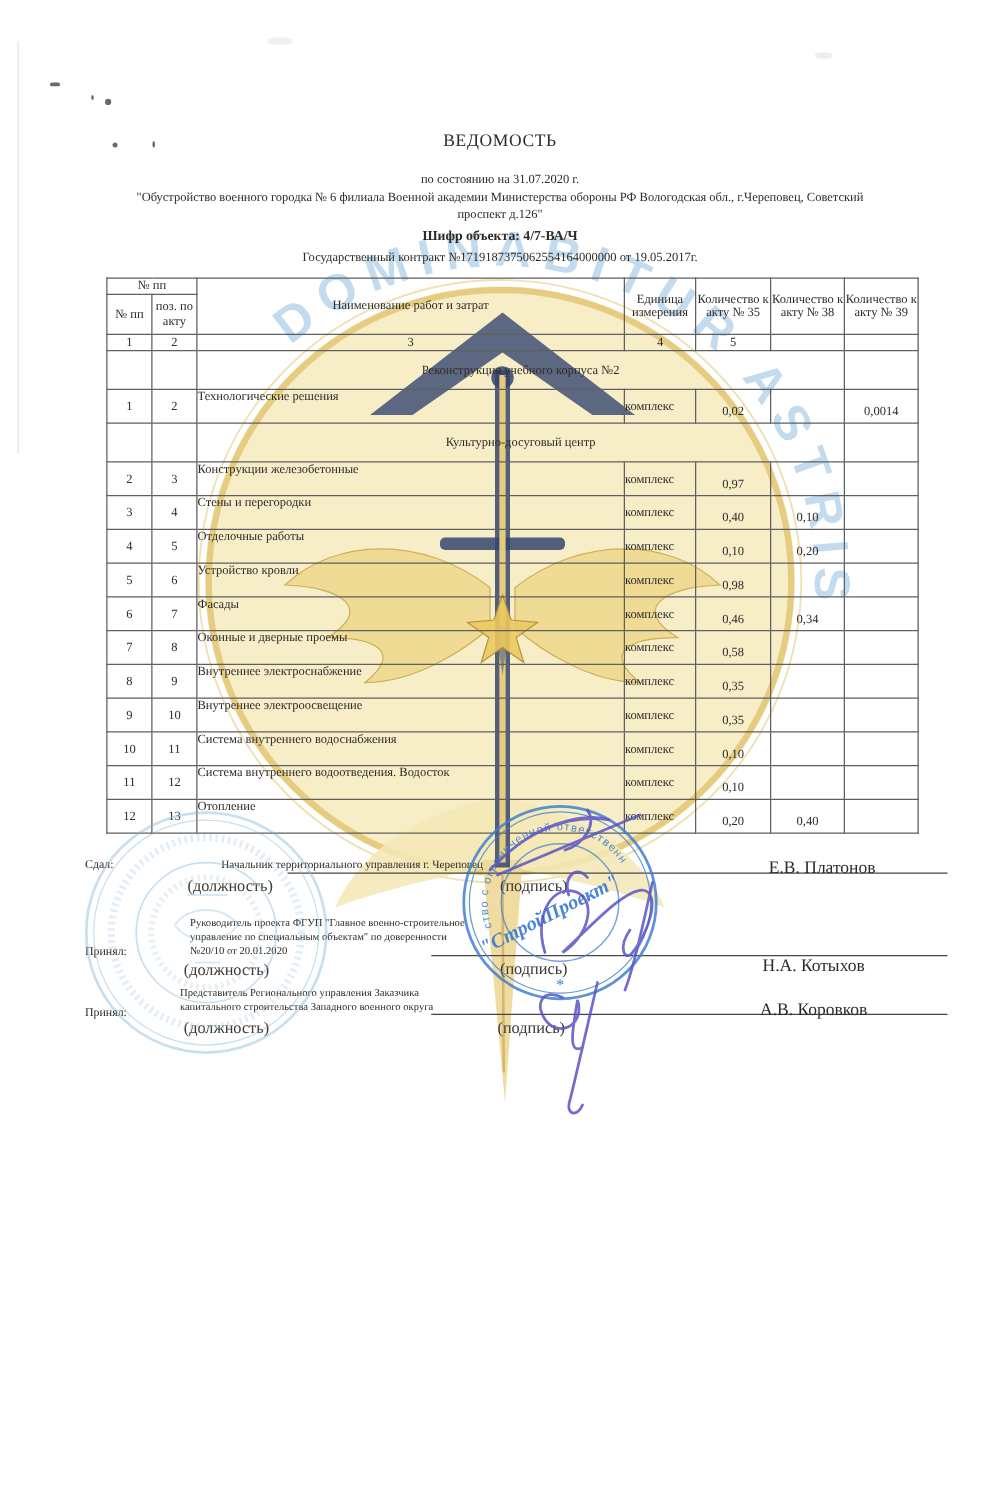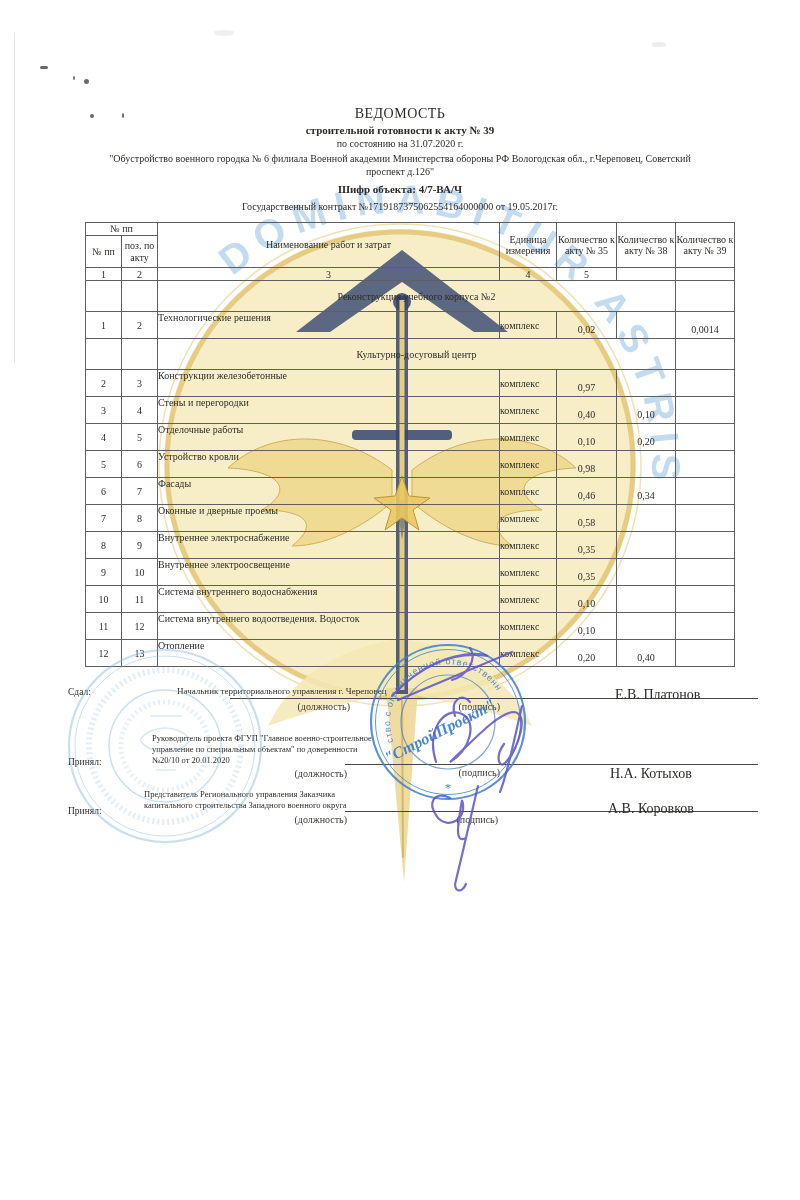--- a/index.html
+++ b/index.html
@@ -31,21 +31,21 @@
   td.num{text-align:center;vertical-align:middle;font-size:9.5px;}
   td.c-name{vertical-align:top;text-align:left;padding:3px 4px 0 5px;font-size:10px;}
   td.c-unit{text-align:left;vertical-align:middle;font-size:9.5px;}
   td.c-qty{position:relative;}
   td.c-qty .qv{position:absolute;left:0;right:0;bottom:3px;text-align:center;font-size:10px;}
   td.c-sec{text-align:center;vertical-align:middle;font-weight:bold;font-size:10.5px;}
   
   .sig{position:absolute;z-index:1;}
   .role{font-size:9.5px;}
   .pos-lines{font-size:8.5px;line-height:1.3;}
-  .cap{font-size:10px;text-align:right;color:#3a3834;}
+  .cap{font-size:13px;text-align:left;color:#3a3834;}
   .sline{position:absolute;height:1px;background:#474747;}
   .sname{font-size:14px;white-space:nowrap;}
   
   .overlay{position:absolute;left:0;top:0;z-index:3;pointer-events:none;}
 </style>
 </head>
 <body>
 
 <div class="page">
 
@@ -83,21 +83,20 @@
 
     <defs>
         <path id="wmArc" d="M221.8,286.8 A252,252 0 0 1 606.4,609.6"></path>
       </defs>
     <text font-family="Liberation Sans, sans-serif" font-size="40" font-weight="bold" fill="#9cc4e4" opacity="0.6" letter-spacing="9">
       <textPath href="#wmArc" startOffset="2%">DOMINABITUR   ASTRIS</textPath>
     </text>
   </svg>
 
   <div class="hdr t-title">ВЕДОМОСТЬ</div>
-  <div class="hdr t-sub1">строительной готовности к акту № 39</div>
   <div class="hdr t-sub2">по состоянию на 31.07.2020 г.</div>
   <div class="hdr t-obj1">"Обустройство военного городка № 6 филиала Военной академии Министерства обороны РФ Вологодская обл., г.Череповец, Советский</div>
   <div class="hdr t-obj2">проспект д.126"</div>
   <div class="hdr t-code">Шифр объекта: 4/7-ВА/Ч</div>
   <div class="hdr t-contract">Государственный контракт №1719187375062554164000000 от 19.05.2017г.</div>
 
   <table class="works">
     <colgroup>
       <col style="width:36px">
         <col style="width:36px">

